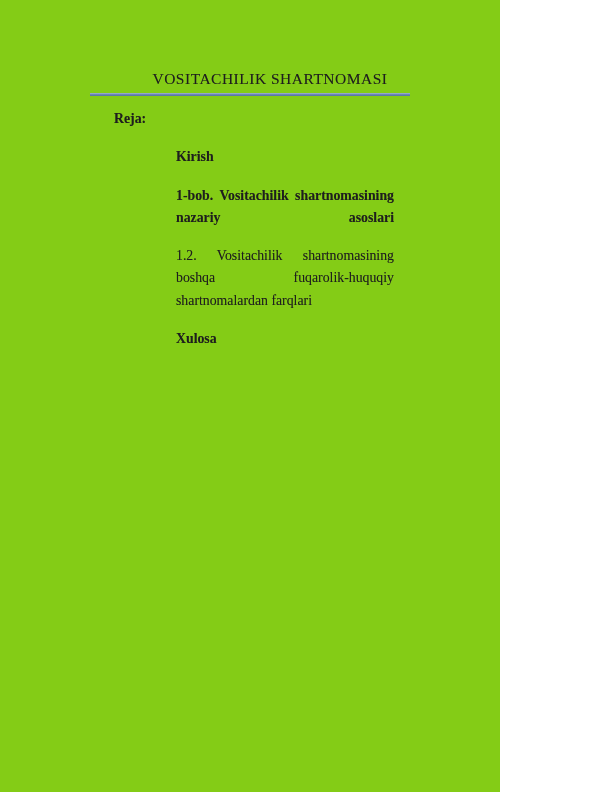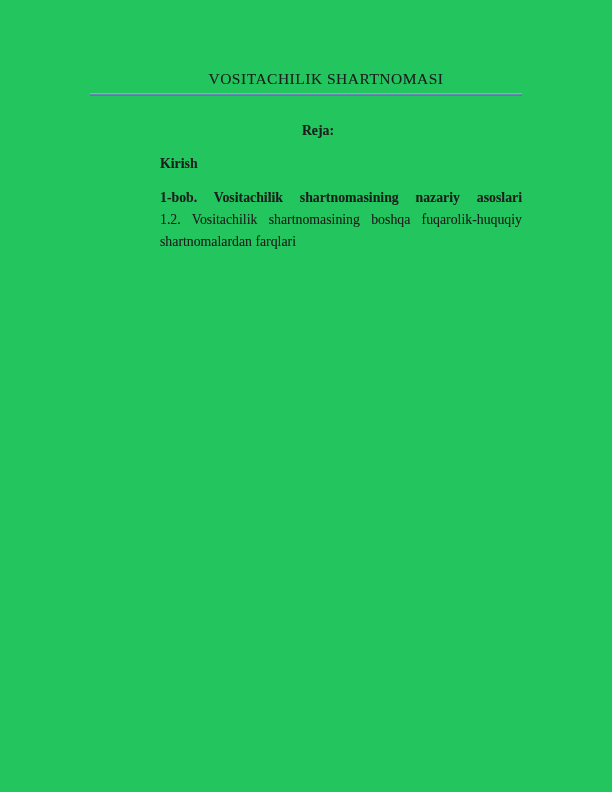--- a/index.html
+++ b/index.html
@@ -2,24 +2,24 @@
 <html><head>
 <meta charset="utf-8">
 <style>
   html, body {
     margin: 0;
     padding: 0;
     background: #ffffff;
   }
   .page {
     position: relative;
-    width: 612px;
+    width: 500px;
     height: 792px;
     box-sizing: border-box;
-    background: #22c55e;
+    background: #84cc16;
     padding: 69px 90px 0 90px;
     font-family: "Liberation Serif", "DejaVu Serif", serif;
     color: #1e1e1e;
     overflow: hidden;
     text-shadow: 0 0 0.4px rgba(30,30,30,0.35);
   }
   .title {
     margin: 0;
     padding: 0 0 4px 40px;
     font-size: 15.5px;
@@ -28,34 +28,34 @@
     letter-spacing: 0.5px;
     text-align: center;
     white-space: nowrap;
   }
   .rule {
     height: 3px;
     width: 100%;
     background: linear-gradient(180deg, #a9b9d6 0%, #6d8ab9 45%, #54719f 100%);
   }
   .reja {
-    margin: 24px 0 11px 0;
+    margin: 12px 0 11px 0;
     padding-left: 24px;
     font-weight: bold;
     font-size: 13.8px;
     line-height: 22.3px;
-    text-align: center;
+    text-align: left;
   }
   .body {
     margin-left: 70px;
     font-size: 13.8px;
     line-height: 22.3px;
   }
   .body p {
-    margin: 0;
+    margin: 16px;
   }
   .h {
     font-weight: bold;
   }
   .bold {
     font-weight: bold;
   }
   .kirish {
     margin-bottom: 11px !important;
   }
@@ -83,16 +83,17 @@
     <p class="h kirish">Kirish</p>
 
     <p class="line-j bold">1-bob. Vositachilik shartnomasining nazariy asoslari</p>
 
 
     <p class="para-j">1.2. Vositachilik shartnomasining boshqa fuqarolik-huquqiy shartnomalardan farqlari</p>
 
 
 
 
+    <p class="h">Xulosa</p>
 
 
   </div>
 </div>
 
 </body></html>

